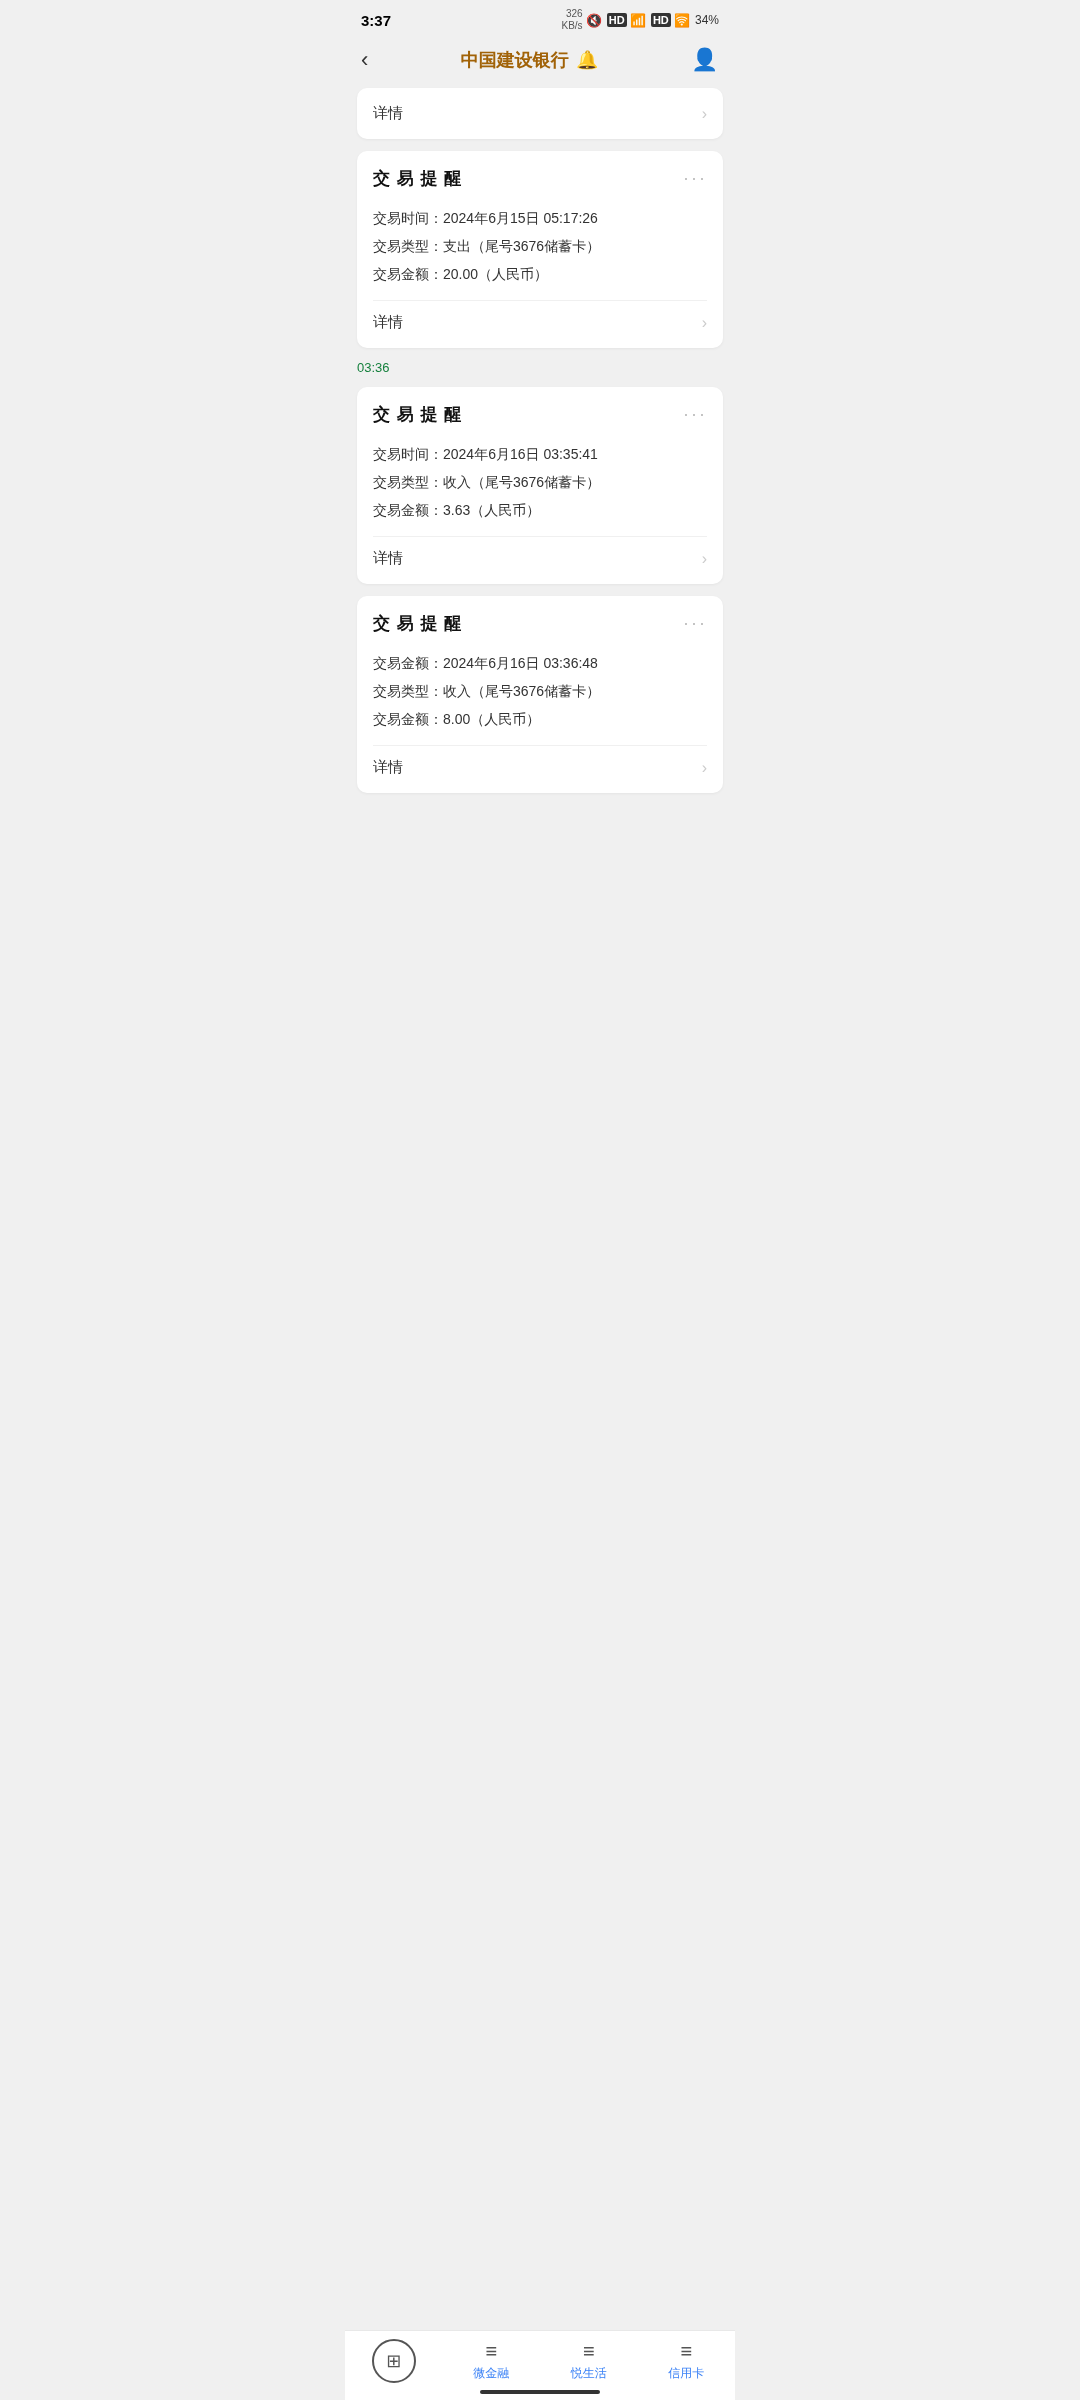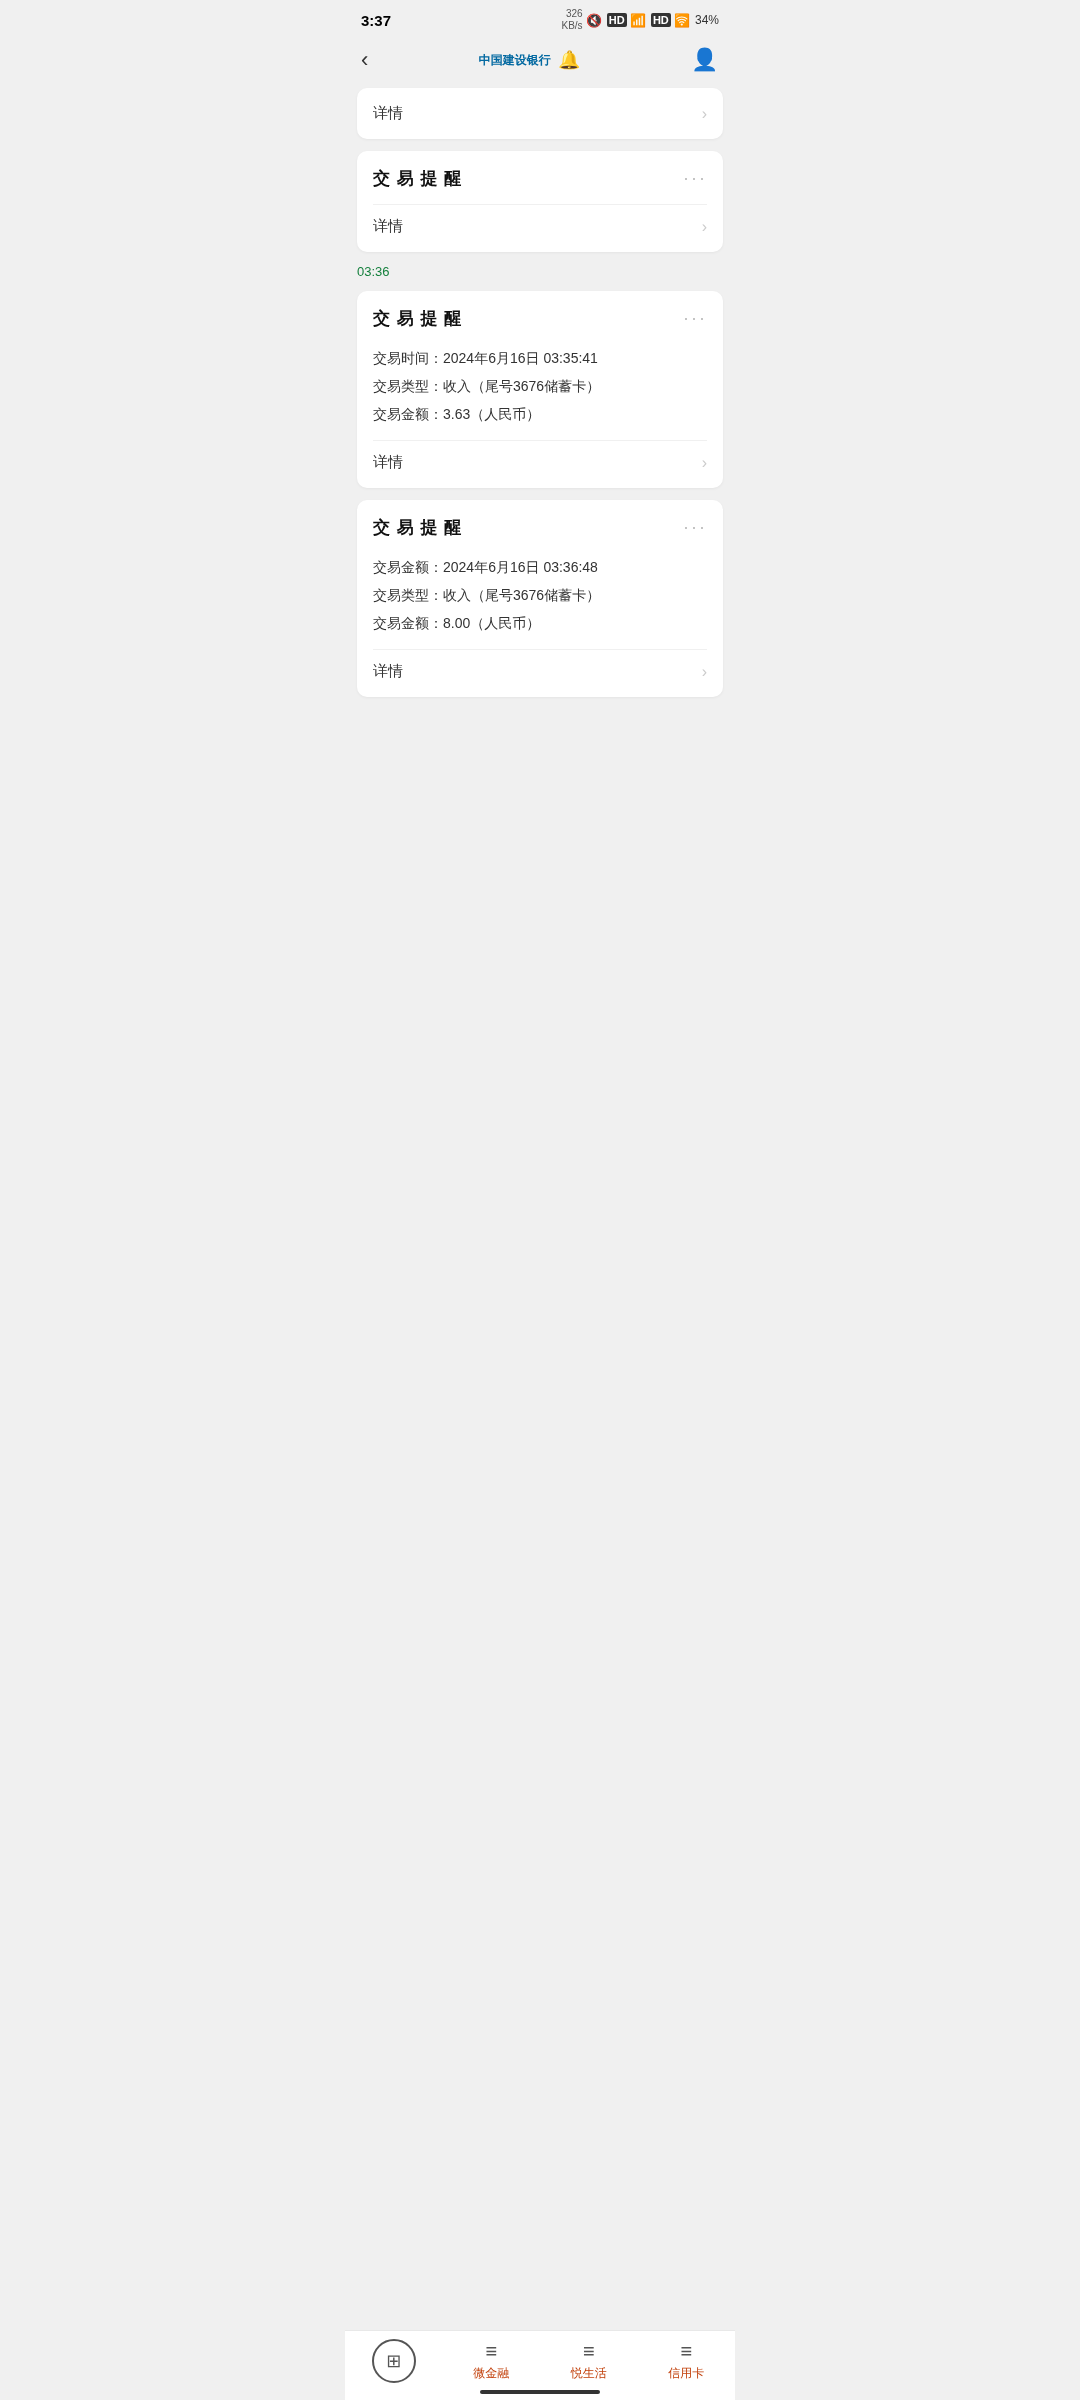--- a/index.html
+++ b/index.html
@@ -59,23 +59,23 @@
       font-size: 22px;
       color: #333;
       cursor: pointer;
     }
     .header-center {
       display: flex;
       align-items: center;
       gap: 8px;
     }
     .header-title {
-      font-size: 12px;
+      font-size: 18px;
       font-weight: 600;
-      color: #0369a1;
+      color: #a16207;
     }
     .header-bell {
       font-size: 18px;
       color: #aaa;
     }
     .header-user {
       font-size: 22px;
       color: #333;
     }
 
@@ -183,21 +183,21 @@
       gap: 2px;
       cursor: pointer;
       flex: 1;
     }
     .nav-icon {
       font-size: 20px;
       color: #555;
     }
     .nav-label {
       font-size: 12px;
-      color: #c2410c;
+      color: #3b82f6;
     }
     .nav-home-btn {
       width: 44px;
       height: 44px;
       border-radius: 50%;
       border: 2px solid #555;
       display: flex;
       align-items: center;
       justify-content: center;
       cursor: pointer;
@@ -252,20 +252,25 @@
   <div class="detail-only-card">
     <span class="card-detail-text">详情</span>
     <span class="card-detail-arrow">›</span>
   </div>
 
   <div class="card">
     <div class="card-header">
       <span class="card-title">交 易 提 醒</span>
       <span class="card-menu">···</span>
     </div>
+    <div class="card-info">
+      <div>交易时间：2024年6月15日 05:17:26</div>
+      <div>交易类型：支出（尾号3676储蓄卡）</div>
+      <div>交易金额：20.00（人民币）</div>
+    </div>
     <div class="card-divider"></div>
     <div class="card-detail">
       <span class="card-detail-text">详情</span>
       <span class="card-detail-arrow">›</span>
     </div>
   </div>
 
   <div class="time-divider">03:36</div>
 
   <div class="card">

